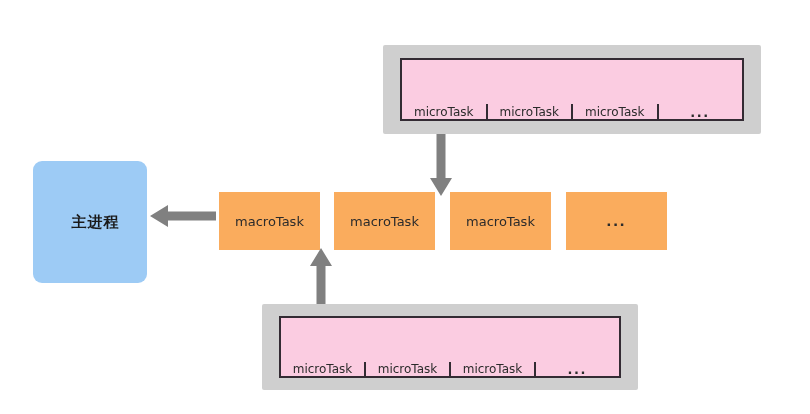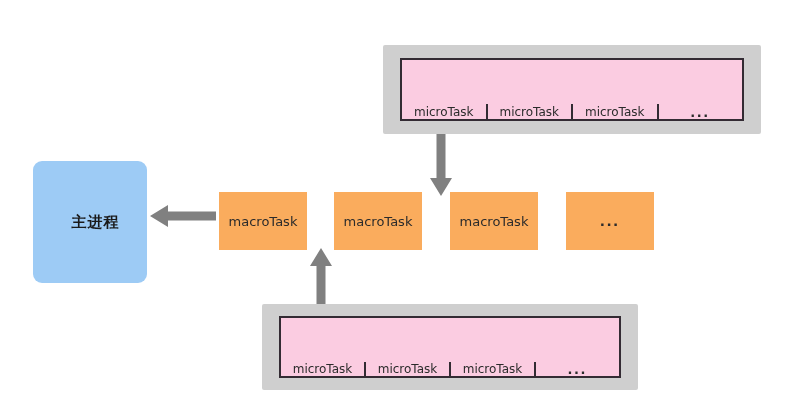--- a/index.html
+++ b/index.html
@@ -44,21 +44,21 @@
     position: absolute;
     left: 0;
     top: 0;
     width: 810px;
     height: 414px;
     pointer-events: none;
   }
   .macro-task {
     position: absolute;
     top: 192px;
-    width: 88px;
+    width: 101px;
     height: 58px;
     background: #FAAC5D;
     display: flex;
     align-items: center;
     justify-content: center;
     box-sizing: border-box;
     pointer-events: auto;
   }
   .macro-task-label {
     font-size: 13px;

